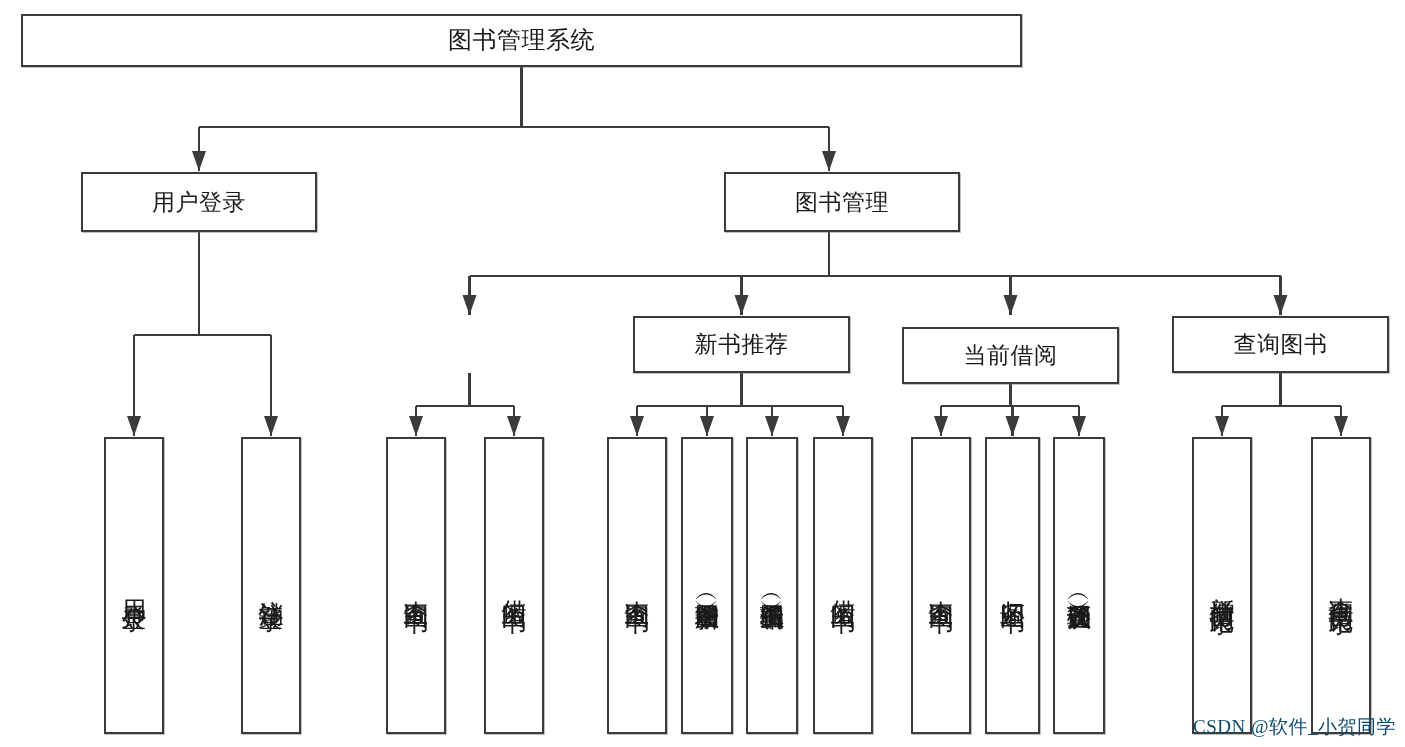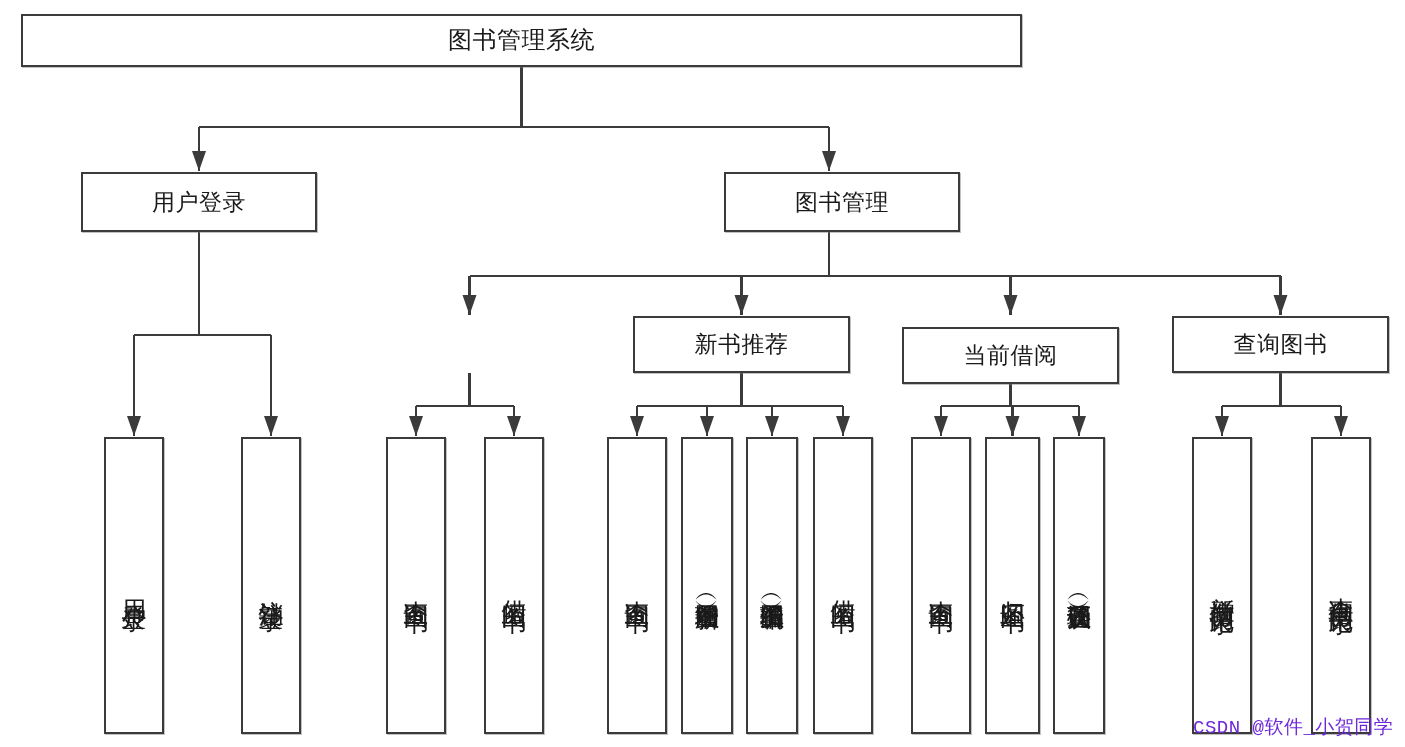--- a/index.html
+++ b/index.html
@@ -67,23 +67,23 @@
     letter-spacing: 3px;
     white-space: nowrap;
   }
   .node.vert.tight .label {
     font-size: 24px;
     letter-spacing: 0px;
   }
   .watermark {
     position: absolute;
     font-size: 19px;
-    color: #6d28d9;
+    color: #0c4a6e;
     white-space: nowrap;
-    font-family: Liberation Mono, monospace;
+    font-family: Liberation Serif, serif;
     letter-spacing: 0.5px;
   }
 </style>
 </head>
 <body>
 
 <div id="canvas">
   <svg id="edges" viewBox="0 0 1405 747">
       <line x1="521.5" y1="67" x2="521.5" y2="127" stroke="#3b3b3b" stroke-width="2.5" shape-rendering="crispEdges"></line>
       <line x1="199" y1="127" x2="829" y2="127" stroke="#3b3b3b" stroke-width="2.5" shape-rendering="crispEdges"></line>

